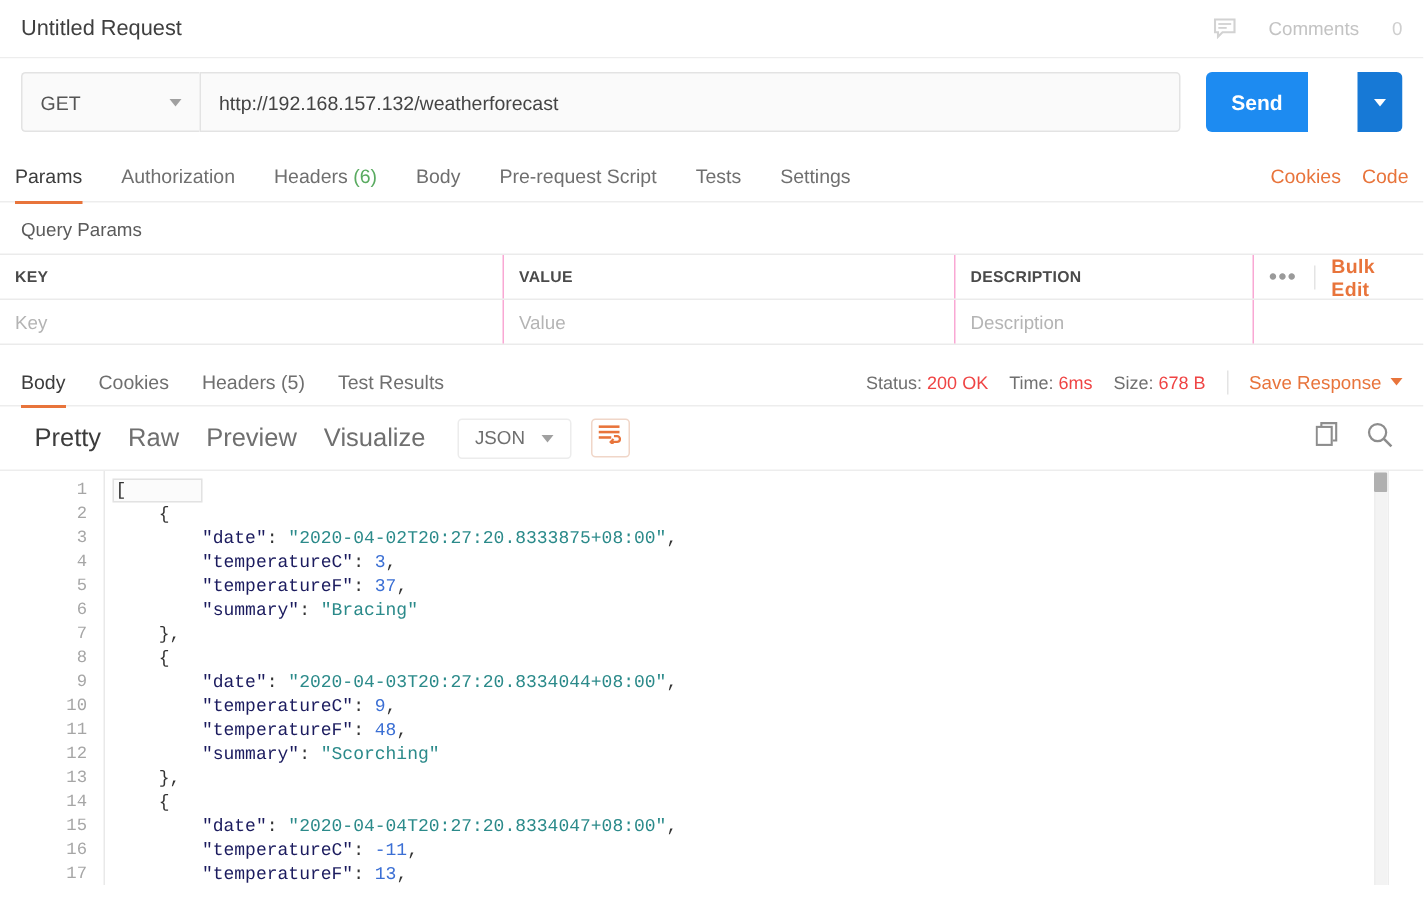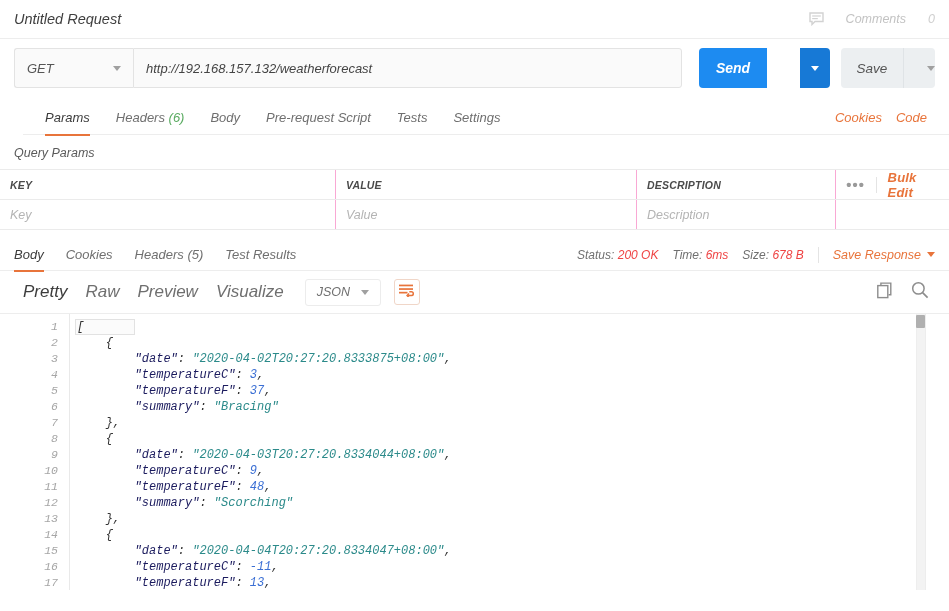--- a/index.html
+++ b/index.html
@@ -4,21 +4,21 @@
 <style>
   * { box-sizing: border-box; }
   html, body {
     margin: 0; padding: 0;
     width: 949px; height: 611px;
     overflow: hidden;
     background: #ffffff;
     font-family: "Liberation Sans", sans-serif;
     color: #333;
   }
-  .app { width: 949px; height: 611px; position: relative; background:#fff;font-style:italic; }
+  .app { width: 949px; height: 611px; position: relative; background:#fff; }
 
   
   .titlebar {
     height: 38px; display: flex; align-items: center;
     padding: 0 14px; background: #fff;
   }
   .req-title { font-size: 14.5px; color: #3f3f3f; font-weight: 400; }
   .titlebar-right { margin-left: auto; display: flex; align-items: center; gap: 22px; }
   .comment-icon { width: 15px; height: 14px; position: relative; display:block; }
   .comments-label { font-size: 12.5px; color: #c3c3c3; }
@@ -67,21 +67,21 @@
   }
   .save-caret-btn {
     width: 32px; height: 40px; background: #eceff1;
     display: flex; align-items: center; justify-content: center; cursor: pointer;
     border-left: 1px solid #dfe3e6;
   }
 
   
   .req-tabs {
     display: flex; align-items: center; height: 34px;
-    padding: 0 22px; border-bottom: 1px solid #ededed; position: relative; margin-left: 23px;
+    padding: 0 10px; border-bottom: 1px solid #ededed; position: relative;
   }
   .tab {
     font-size: 13px; color: #6f6f6f; margin-right: 26px;
     height: 34px; line-height: 34px; cursor: pointer; position: relative; white-space: nowrap;
   }
   .tab.active { color: #3c3c3c; }
   .tab.active::after {
     content: ""; position: absolute; left: 0; right: 0; bottom: -1px;
     height: 2px; background: #e8743b;
   }
@@ -208,31 +208,28 @@
       <span class="method-label">GET</span>
       <span class="caret-sm"></span>
     </div>
     <div class="url-input" title="Enter request URL">http://192.168.157.132/weatherforecast</div>
     <div class="send-wrap">
       <div class="send-btn">Send</div>
       <div class="send-caret-btn">
         <span class="caret-white"></span>
       </div>
     </div>
-    <div class="save-wrap">
-      <div class="save-btn">Save</div>
-      <div class="save-caret-btn">
-        <span class="caret-sm"></span>
-      </div>
-    </div>
   </div>
 
   <div class="req-tabs">
     <div class="tab active">
       <span>Params</span>
+    </div>
+    <div class="tab">
+      <span>Authorization</span>
     </div>
     <div class="tab">
       <span>Headers</span>
       <span class="cnt">(6)</span>
     </div>
     <div class="tab">
       <span>Body</span>
     </div>
     <div class="tab">
       <span>Pre-request Script</span>

